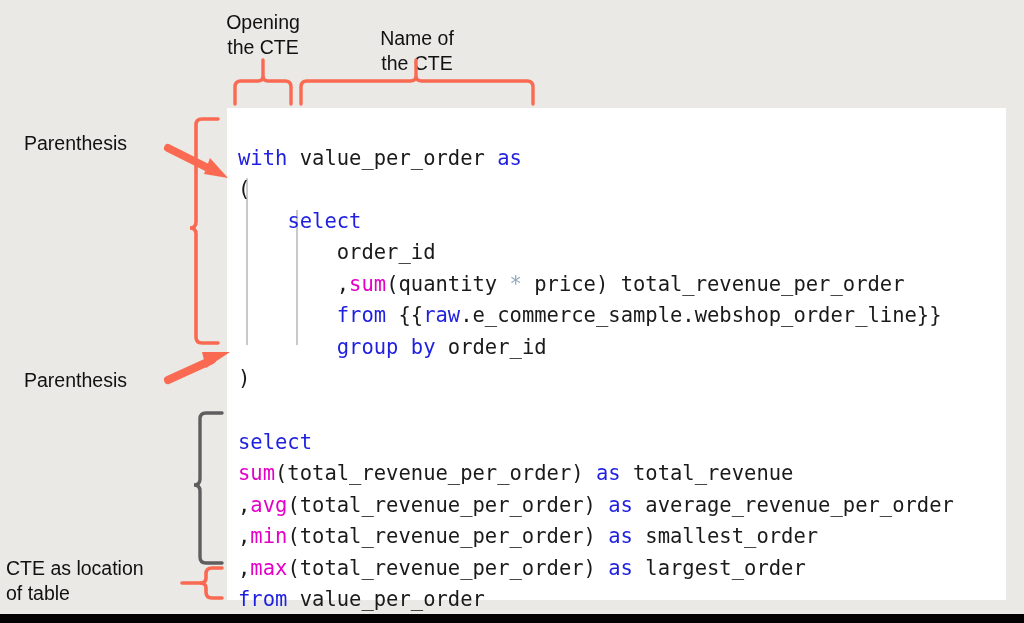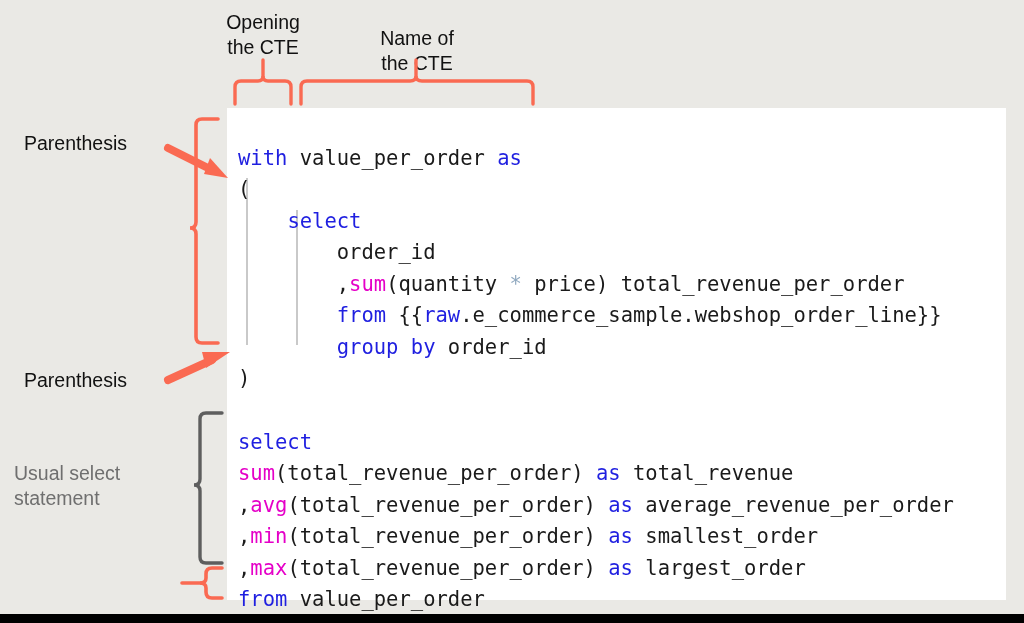--- a/index.html
+++ b/index.html
@@ -126,23 +126,23 @@
 the CTE</div>
 
   <div class="anno-label center" id="label-name-cte">Name of
 the CTE</div>
 
   <div class="anno-label right" id="label-parenthesis-open">Parenthesis</div>
 
 
   <div class="anno-label right" id="label-parenthesis-close">Parenthesis</div>
 
-  <div class="anno-label right gray" id="label-usual-select">Usual select
-statement</div>
 
+  <div class="anno-label right" id="label-cte-location">CTE as location
+of table</div>
 
   <svg id="overlay" viewBox="0 0 1024 623">
 
     <path d="M 235 104 L 235 87 Q 235 81 241 81 L 258 81 Q 263 81 263 76 Q 263 81 268 81 L 285 81 Q 291 81 291 87 L 291 104" fill="none" stroke="#fa6a52" stroke-width="3.4" stroke-linecap="round"></path>
     <line x1="263" y1="76" x2="263" y2="60" stroke="#fa6a52" stroke-width="3.4" stroke-linecap="round"></line>
 
     <path d="M 301 104 L 301 87 Q 301 81 307 81 L 410 81 Q 416 81 416 76 Q 416 81 422 81 L 527 81 Q 533 81 533 87 L 533 104" fill="none" stroke="#fa6a52" stroke-width="3.4" stroke-linecap="round"></path>
     <line x1="416" y1="76" x2="416" y2="60" stroke="#fa6a52" stroke-width="3.4" stroke-linecap="round"></line>
 
     <path d="M 218 119 L 202 119 Q 196 119 196 125 L 196 222 Q 196 228 190 228 Q 196 228 196 234 L 196 337 Q 196 343 202 343 L 218 343" fill="none" stroke="#fa6a52" stroke-width="3.6" stroke-linecap="round"></path>

